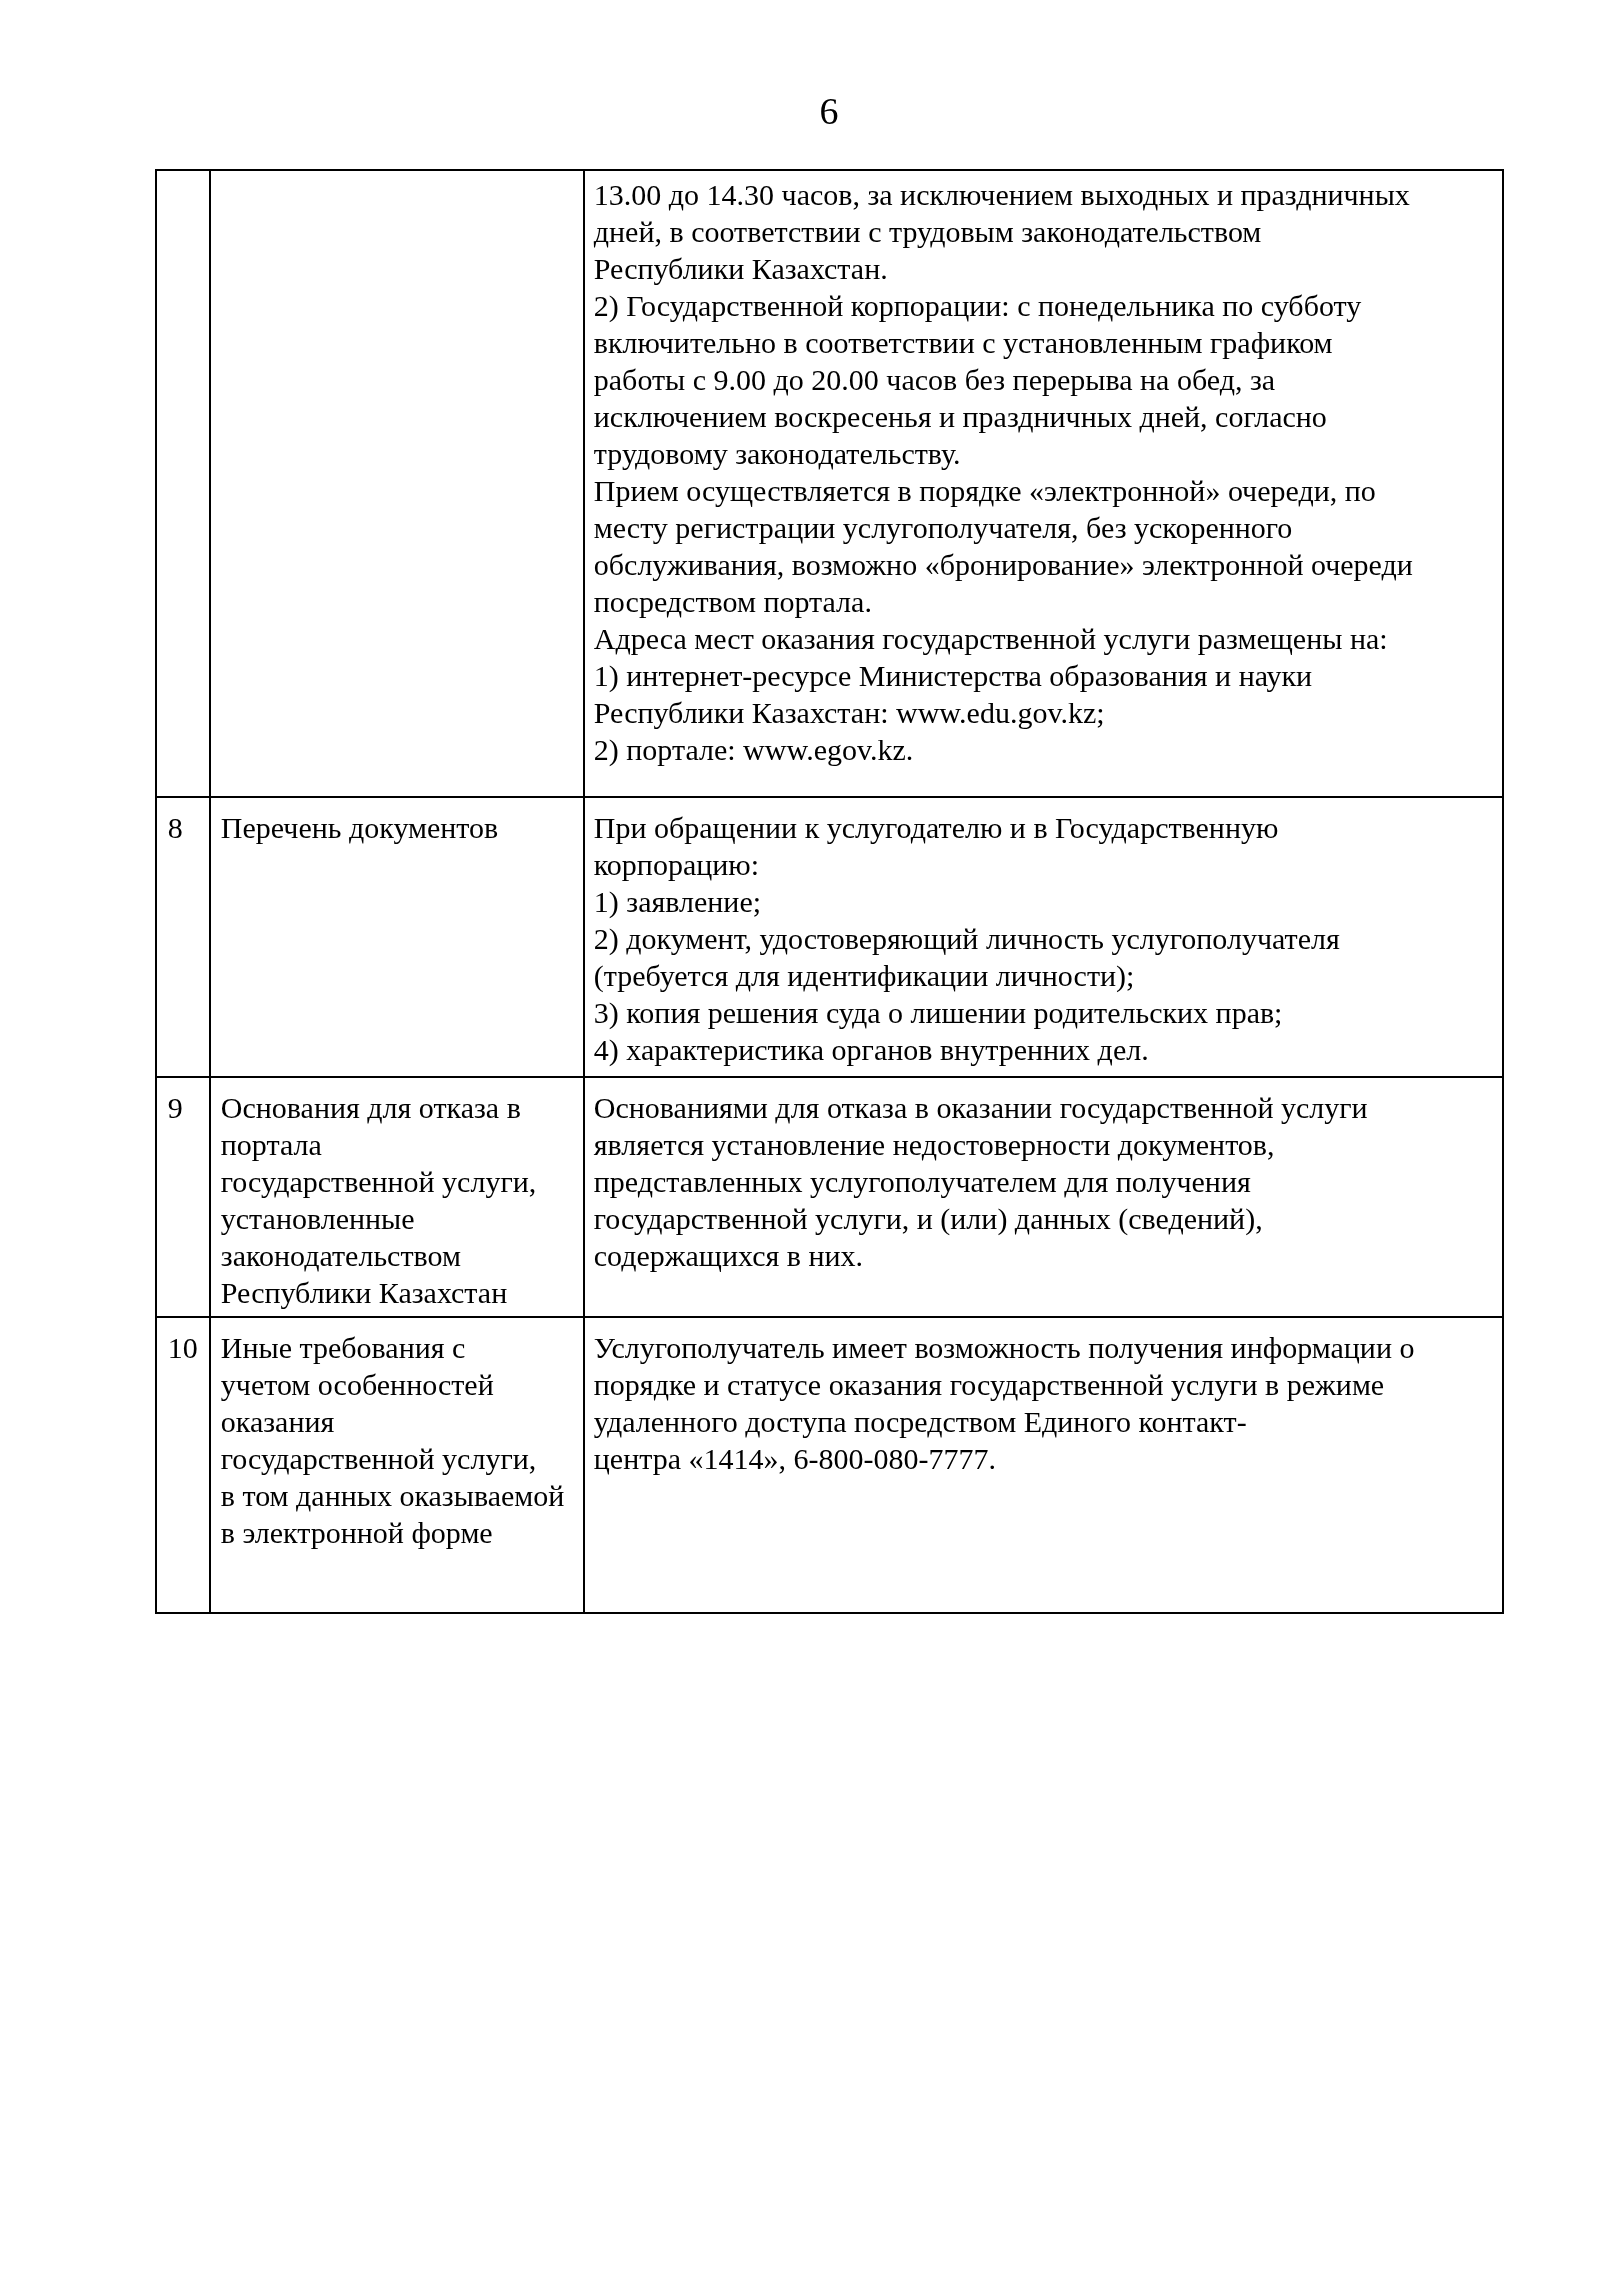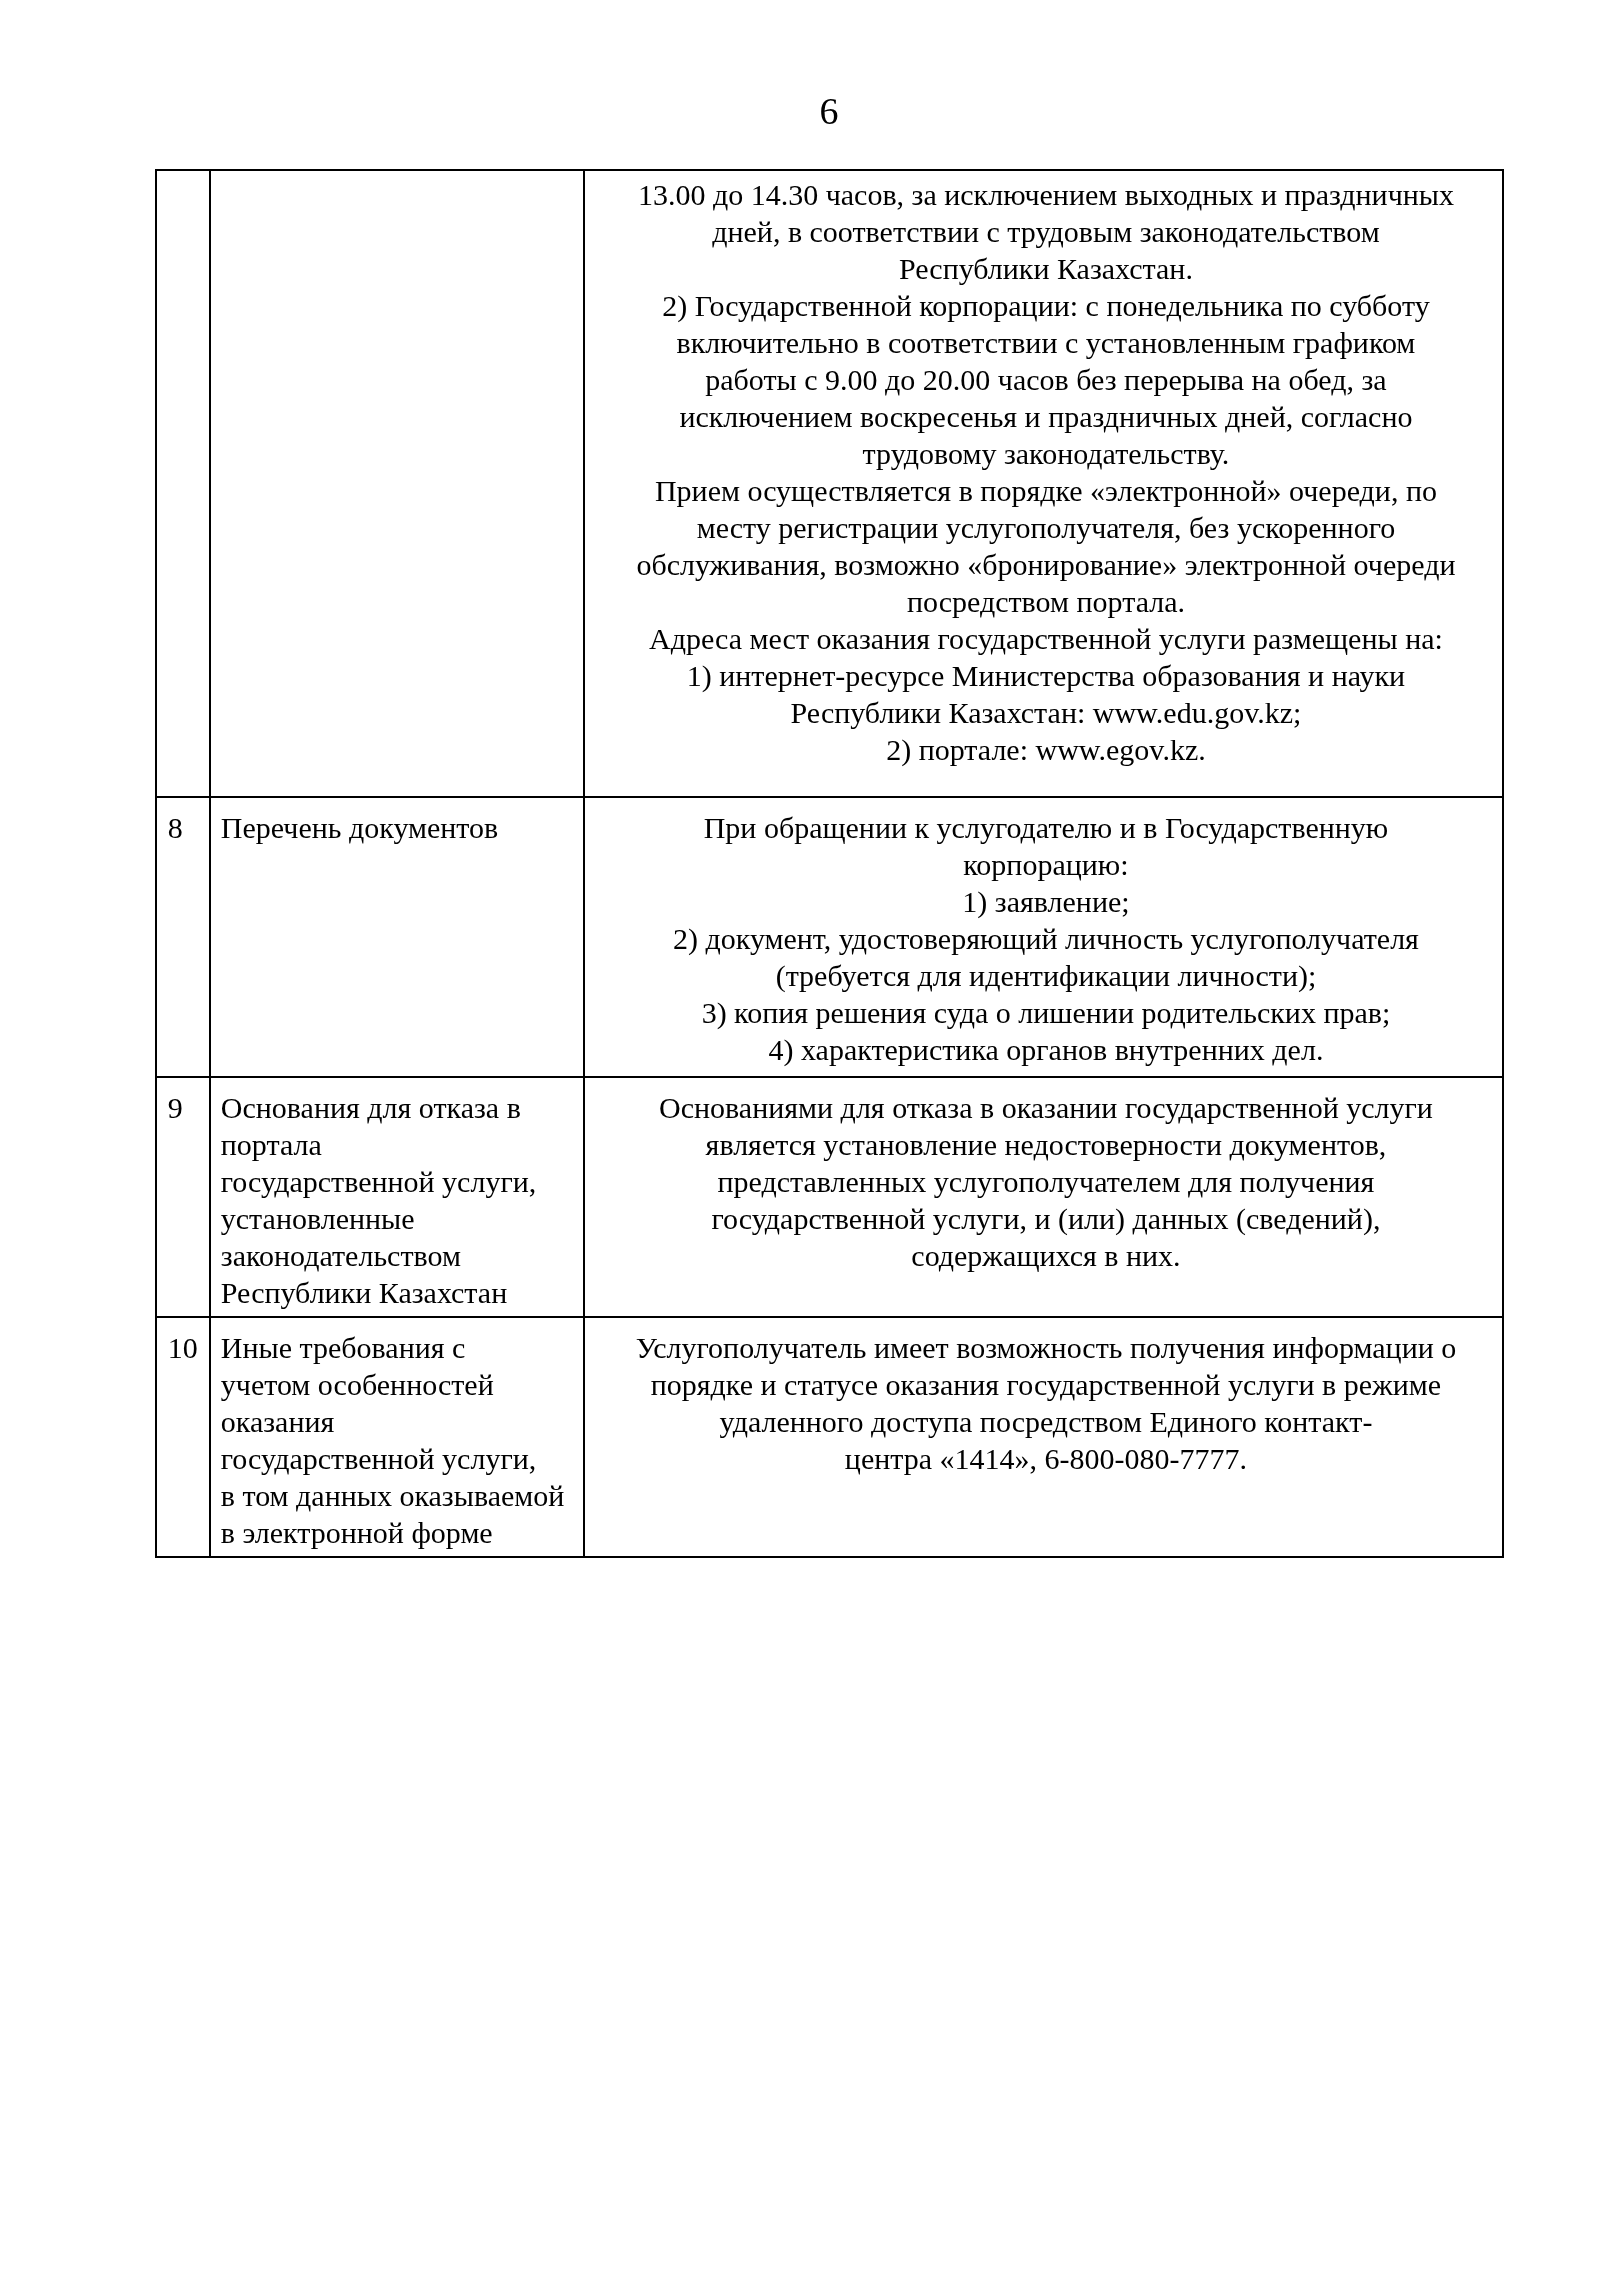--- a/index.html
+++ b/index.html
@@ -46,29 +46,28 @@
     white-space: pre-line;
     padding: 10.8px 3.9px 0 9.8px;
     overflow: hidden;
   }
   table.doc-table td.num {
     padding-left: 10.8px;
     padding-right: 0;
   }
   table.doc-table td.content {
     padding-left: 8.8px;
-    text-align: center;
   }
   tr.row-cont td {
     padding-top: 4.9px;
   }
   tr.r1 { height: 627px; }
   tr.r2 { height: 280px; }
   tr.r3 { height: 240px; }
-  tr.r4 { height: 240px; font-family: Liberation Serif, serif; }
+  tr.r4 { height: 296px; font-family: Liberation Serif, serif; }
 </style>
 </head>
 <body>
 
 <div class="page-number">6</div>
 
 <table class="doc-table">
   <colgroup>
     <col class="c-num">
     <col class="c-label">

